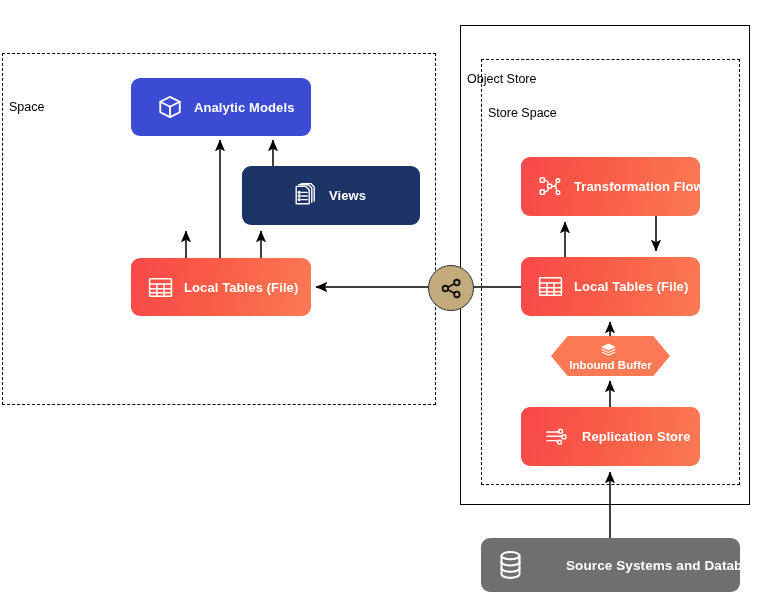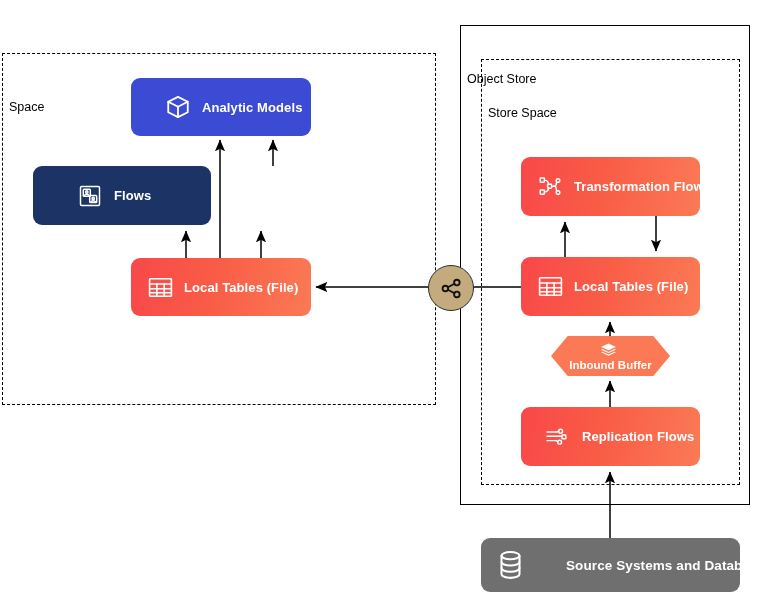--- a/index.html
+++ b/index.html
@@ -116,46 +116,46 @@
 
     <line x1="656" y1="216" x2="656" y2="251" stroke="#000" stroke-width="1.5" marker-end="url(#ah)"></line>
 
     <line x1="610" y1="336" x2="610" y2="322" stroke="#000" stroke-width="1.5" marker-end="url(#ah)"></line>
 
     <line x1="610" y1="407" x2="610" y2="381" stroke="#000" stroke-width="1.5" marker-end="url(#ah)"></line>
 
     <line x1="610" y1="538" x2="610" y2="472" stroke="#000" stroke-width="1.5" marker-end="url(#ah)"></line>
   </svg>
 
-  <div class="node node-blue" style="left:131px;top:78px;width:180px;height:58px;padding-left:32px;">
+  <div class="node node-blue" style="left:131px;top:78px;width:180px;height:58px;padding-left:24px;">
     <span class="ico">
       <svg width="26" height="26" viewBox="0 0 24 24" fill="none" stroke="#ffffff" stroke-width="1.7" stroke-linejoin="round" stroke-linecap="round">
         <path d="M12 2.6 L21 7.2 L21 16.8 L12 21.4 L3 16.8 L3 7.2 Z"></path>
         <path d="M3 7.2 L12 11.8 L21 7.2"></path>
         <path d="M12 11.8 L12 21.4"></path>
       </svg>
     </span>
     <span class="lbl">Analytic Models</span>
   </div>
 
-  <div class="node node-navy" style="left:33px;top:166px;width:178px;height:59px;padding-left:42px;">
-    <span class="ico">
-      <svg width="24" height="24" viewBox="0 0 24 24" fill="none" stroke="#ffffff" stroke-width="1.5" stroke-linejoin="round" stroke-linecap="round">
-        <rect x="2.5" y="2.5" width="19" height="19" rx="1.2"></rect>
-        <rect x="5.3" y="5.2" width="7" height="7" rx="0.8"></rect>
-        <circle cx="8.8" cy="8.0" r="1.2"></circle>
-        <path d="M6.6 11.3 q2.2 -2 4.4 0"></path>
-        <rect x="11.7" y="11.6" width="7" height="7" rx="0.8"></rect>
-        <circle cx="15.2" cy="14.4" r="1.2"></circle>
-        <path d="M13.0 17.7 q2.2 -2 4.4 0"></path>
-      </svg>
-    </span>
-    <span class="lbl">Flows</span>
-  </div>
-
+
+  <div class="node node-navy" style="left:242px;top:166px;width:178px;height:59px;padding-left:48px;">
+    <span class="ico">
+      <svg width="24" height="26" viewBox="0 0 24 26" fill="none" stroke="#ffffff" stroke-width="1.4" stroke-linejoin="round" stroke-linecap="round">
+        <path d="M3.2 3.4 h9.6 l3.4 3.4 v14.0 h-13 z"></path>
+        <path d="M5.8 1.8 h9.6 l3.4 3.4 v14.0"></path>
+        <path d="M8.2 0.6 h9.6 l3.4 3.4 v14.0"></path>
+        <circle cx="6.2" cy="9.4" r="0.95"></circle>
+        <circle cx="6.2" cy="13.0" r="0.95"></circle>
+        <circle cx="6.2" cy="16.6" r="0.95"></circle>
+        <path d="M8.6 9.4 h5.6 M8.6 13.0 h5.6 M8.6 16.6 h5.6"></path>
+      </svg>
+    </span>
+    <span class="lbl">Views</span>
+  </div>
 
   <div class="node node-red" style="left:131px;top:258px;width:180px;height:58px;padding-left:14px;">
     <span class="ico">
       <svg width="27" height="25" viewBox="0 0 26 24" fill="none" stroke="#ffffff" stroke-width="1.5" stroke-linejoin="round" stroke-linecap="round">
         <rect x="2.5" y="3.5" width="21" height="17" rx="0.8"></rect>
         <path d="M2.5 8.6 h21"></path>
         <path d="M2.5 13.2 h21 M2.5 17.0 h21"></path>
         <path d="M9.5 8.6 v11.9 M16.5 8.6 v11.9"></path>
       </svg>
     </span>
@@ -210,21 +210,21 @@
         <path d="M2.0 11.3 h13.0"></path>
         <path d="M2.0 15.6 h9.0"></path>
         <circle cx="15.6" cy="6.2" r="1.9"></circle>
         <rect x="17.0" y="10.0" width="3.8" height="3.8" rx="0.5"></rect>
         <circle cx="14.6" cy="17.2" r="1.9"></circle>
         <path d="M12.0 7.0 q1.0 -0.6 1.8 -0.8"></path>
         <path d="M15.0 11.3 h2.0"></path>
         <path d="M11.0 15.6 q1.4 0.8 2.0 1.2"></path>
       </svg>
     </span>
-    <span class="lbl">Replication Flows</span>
+    <span class="lbl">Replication Store</span>
   </div>
 
   <div class="node node-gray" style="left:481px;top:538px;width:259px;height:54px;padding-left:14px;">
     <span class="ico">
       <svg width="27" height="30" viewBox="0 0 24 28" fill="none" stroke="#ffffff" stroke-width="1.9" stroke-linejoin="round" stroke-linecap="round">
         <ellipse cx="12" cy="5.3" rx="8.4" ry="3.4"></ellipse>
         <path d="M3.6 5.3 v17.3 c0 1.9 3.8 3.4 8.4 3.4 s8.4 -1.5 8.4 -3.4 v-17.3"></path>
         <path d="M3.6 11.1 c0 1.9 3.8 3.4 8.4 3.4 s8.4 -1.5 8.4 -3.4"></path>
         <path d="M3.6 16.9 c0 1.9 3.8 3.4 8.4 3.4 s8.4 -1.5 8.4 -3.4"></path>
       </svg>

